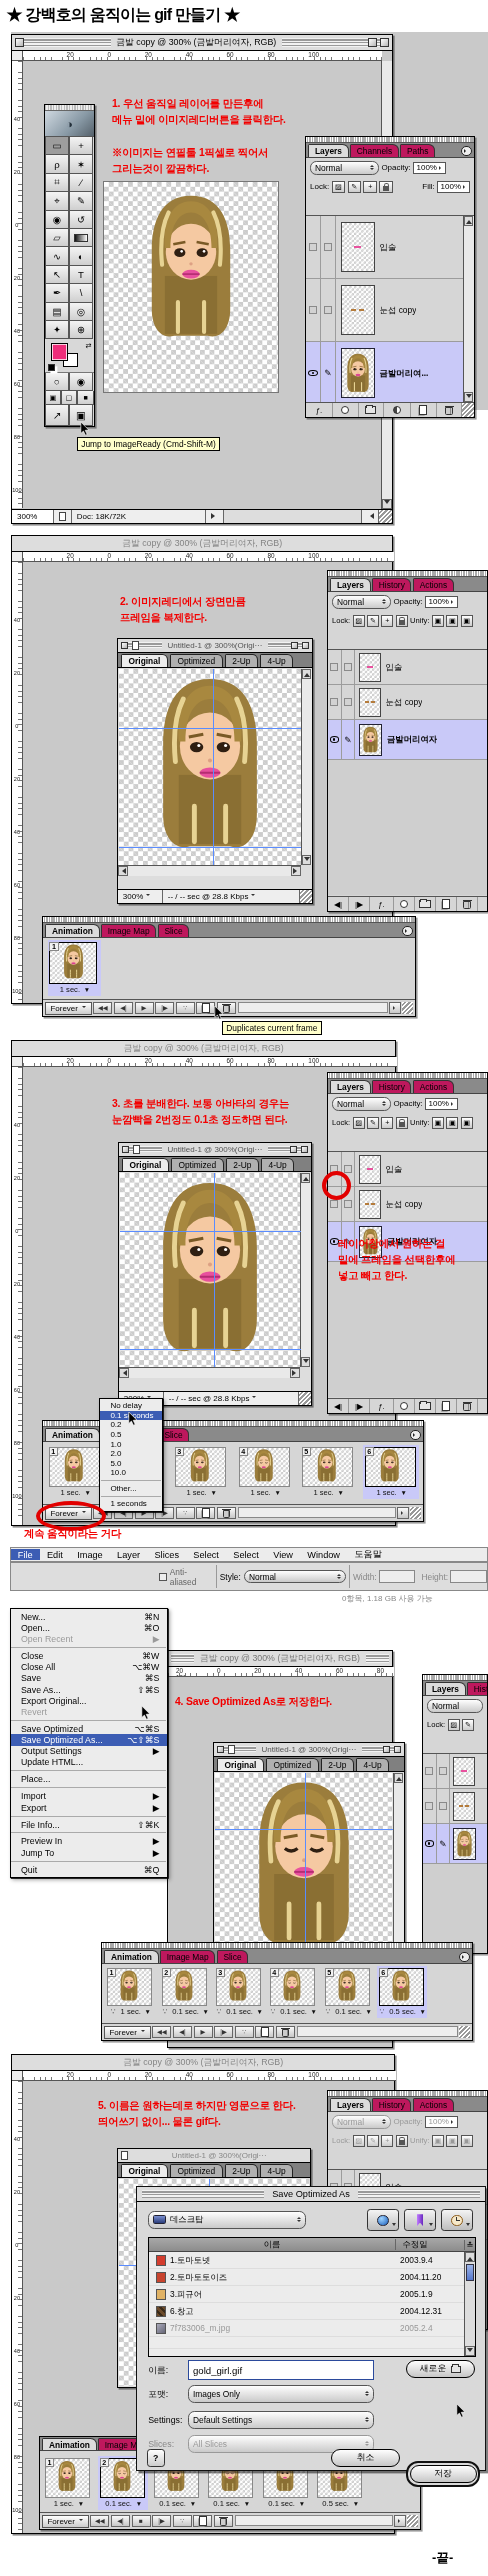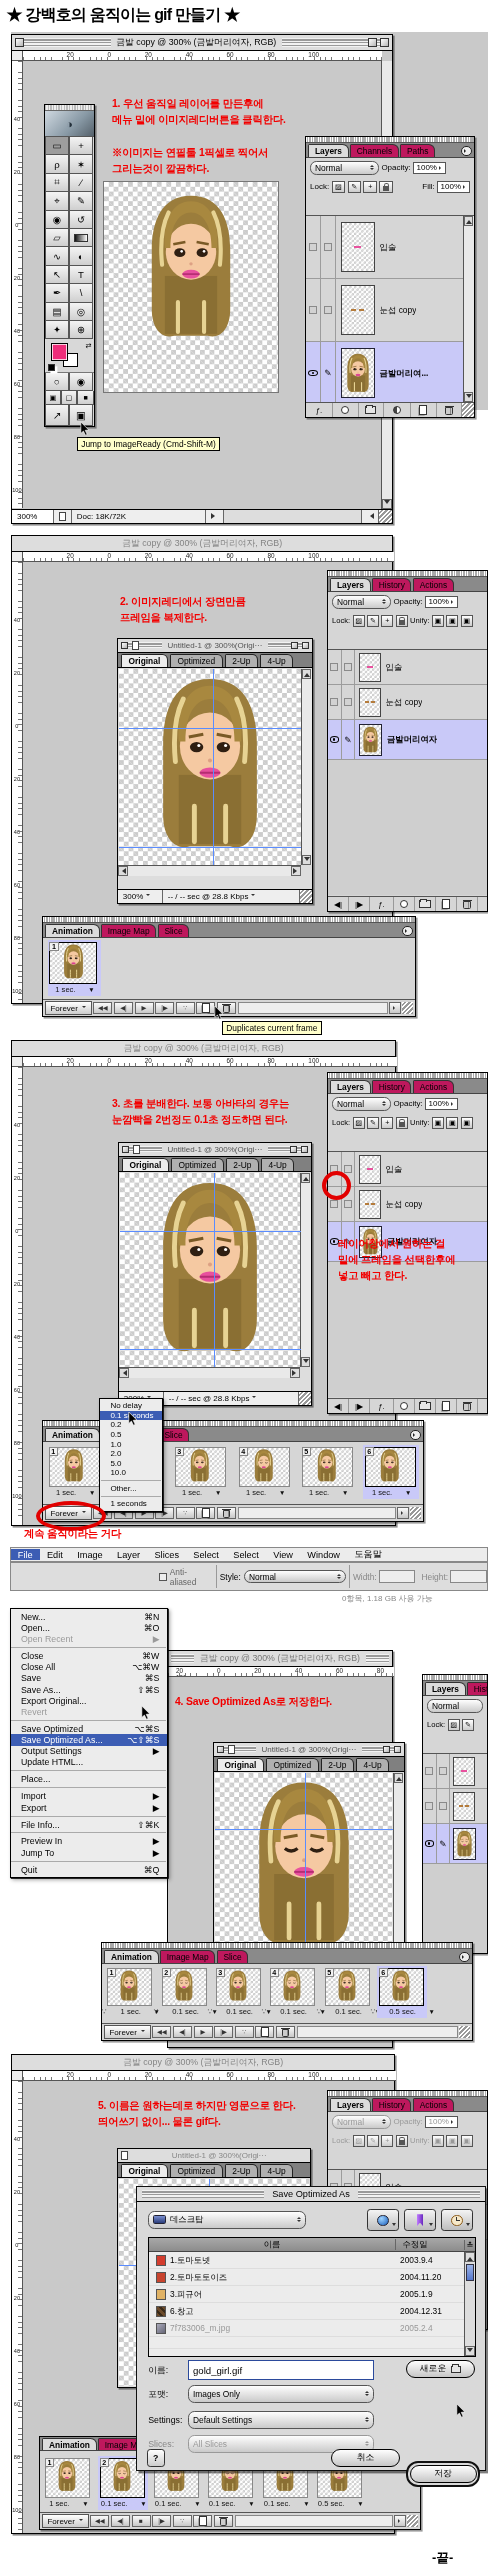--- a/index.html
+++ b/index.html
@@ -84,22 +84,22 @@
 .dtab{padding:0.8px 6.4px;background:#b0b0b0;border:0.8px solid #222;border-bottom:none;border-radius:1.6px 5.6px 0 0;font-size:8.4px;white-space:nowrap}
 .dtab.on{background:#ececec;font-weight:bold}
 .gv{position:absolute;width:0.8px;background:#5a8cff;z-index:1}
 .gh{position:absolute;height:0.8px;background:#5a8cff;z-index:1}
 .apal{position:absolute;background:#d6d6d6;border:0.8px solid #000;box-shadow:1.6px 1.6px 0 rgba(0,0,0,.4);z-index:4}
 .aframe{position:absolute;padding:1.6px;font-size:7.2px}
 .aframe.sel{background:#c9c9f8}
 .fnum{position:absolute;top:1.6px;left:1.6px;font-size:7.2px;font-weight:bold;background:#f2f2f2;border:0.8px solid #888;padding:0 1.6px;z-index:2;line-height:7.2px}
 .fth{border:0.8px solid #888;display:flex;align-items:flex-start;justify-content:center;overflow:hidden}
 .aframe.sel .fth{border:1.6px solid #000}
-.fdel{display:flex;align-items:flex-start;justify-content:center;gap:14px;padding-top:1.6px;font-size:7.6px;color:#111;white-space:nowrap}
-.acbar{position:absolute;left:0;right:0;bottom:0;height:17px;border-top:0.8px solid #555;display:flex;align-items:center;gap:1.6px;padding:1.6px;background:#d6d6d6}
+.fdel{display:flex;align-items:flex-start;justify-content:center;gap:5px;padding-top:1.6px;font-size:7.6px;color:#111;white-space:nowrap}
+.acbar{position:absolute;left:0;right:0;bottom:0;height:17px;border-top:0.8px solid #555;display:flex;gap:1.6px;padding:1.6px;background:#d6d6d6}
 .abtn{height:12.8px;min-width:19px;border:0.8px solid #666;background:linear-gradient(#fafafa,#c8c8c8);display:flex;align-items:center;justify-content:center;font-size:6.4px;color:#333;gap:0.8px}
 .fpop{border:0.8px solid #555;background:linear-gradient(#fff,#ccc);height:13.6px;display:flex;align-items:center;gap:4px;padding:0 4.8px;font-size:8px}
 .tip{position:absolute;background:#ffffcb;border:0.8px solid #000;font-size:8.4px;padding:0.8px 3.2px;z-index:8;white-space:nowrap}
 .menu{position:absolute;background:#ececec;border:0.8px solid #000;box-shadow:0.8px 0.8px 0 #000,2.4px 2.4px 4px rgba(0,0,0,.35);z-index:7;padding:2px 0}
 .mi{height:11.2px;display:flex;align-items:center;justify-content:space-between;padding:0 7.2px 0 10.4px;font-size:8.8px;white-space:nowrap}
 .mi .k{margin-left:12.8px}
 .mi.dis{color:#9a9a9a}
 .mi.hl{background:#3c5db4;color:#fff}
 .msep{border-top:0.8px solid #aaa;margin:2.4px 0.8px}
 .mbar{position:absolute;background:#ececec;border:0.8px solid #888;display:flex;align-items:center;font-size:9.2px;z-index:6}

